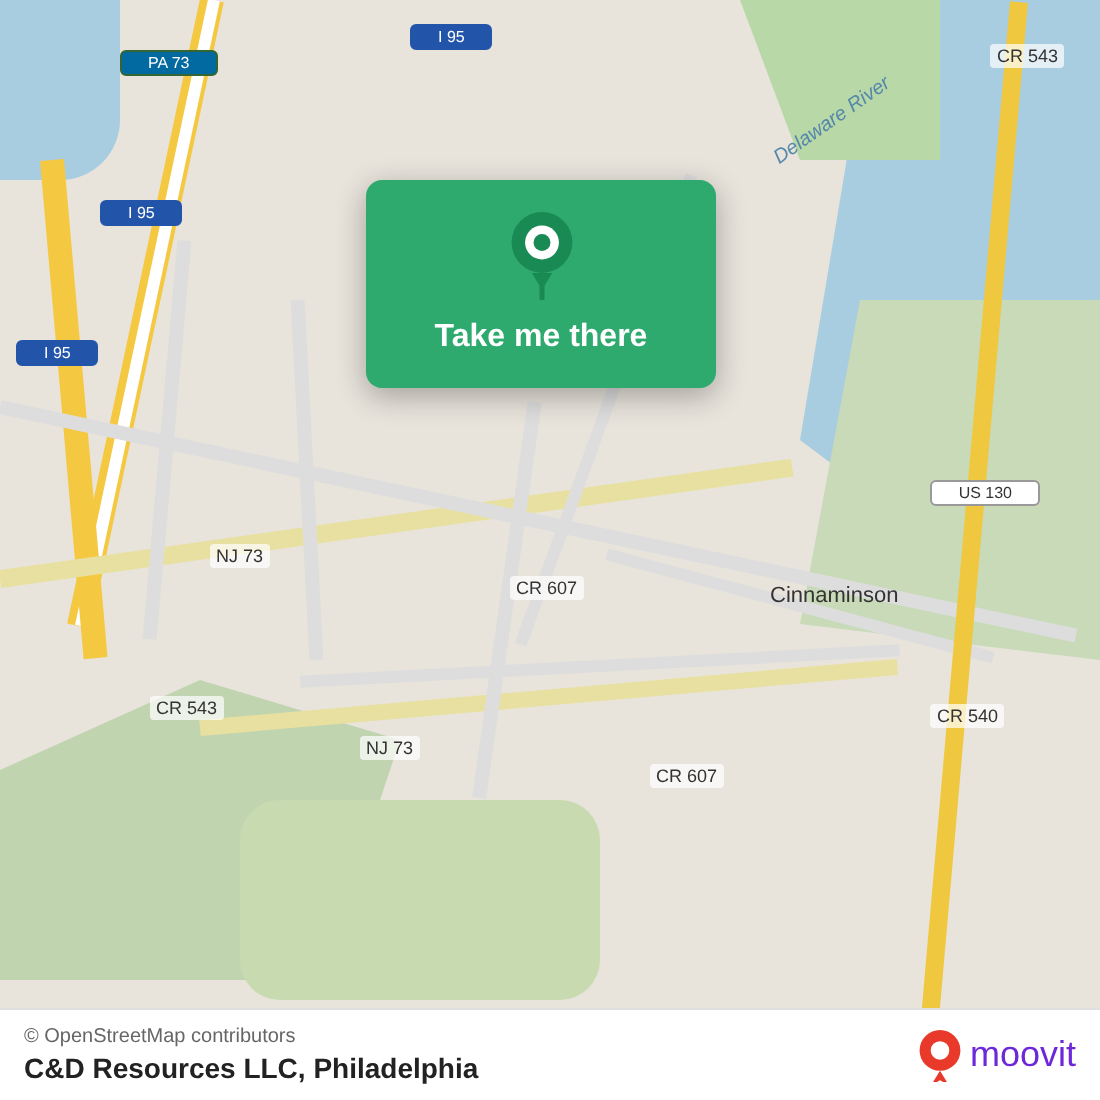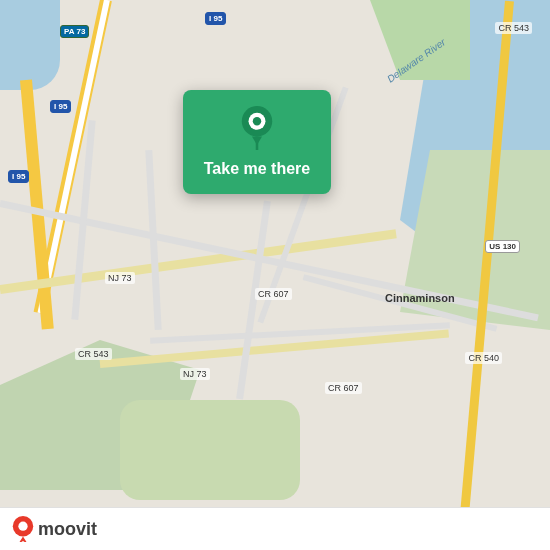--- a/index.html
+++ b/index.html
@@ -40,58 +40,58 @@
       font-weight: normal;
       color: #333;
       background: rgba(255,255,255,0.7);
       padding: 1px 3px;
       border-radius: 2px;
       white-space: nowrap;
     }
     .road-label-shield {
       position: absolute;
       font-size: 8px;
-      font-weight: bold;
+      font-weight: normal;
       color: #333;
       background: #fff;
       border: 1.5px solid #999;
-      padding: 1px 3px;
+      padding: 1px 13px;
       border-radius: 3px;
       white-space: nowrap;
     }
     .road-label-shield.blue {
       background: #2255aa;
       color: #fff;
       border-color: #2255aa;
     }
     .road-label-shield.green {
       background: #0369a1;
       color: #fff;
       border-color: #336633;
     }
 
     
     .place-label {
       position: absolute;
       font-size: 12px;
-      font-weight: bold;
+      font-weight: normal;
       color: #333;
     }
 
     
     .popup-card {
       position: absolute;
       background: #2eaa6e;
       border-radius: 8px;
       padding: 16px 20px;
       display: flex;
       flex-direction: column;
       align-items: center;
       box-shadow: 0 4px 15px rgba(0,0,0,0.3);
-      width: 148px;
+      width: 175px;
     }
 
     .popup-pin {
       width: 44px;
       height: 44px;
       margin-bottom: 10px;
     }
 
     .popup-button {
       background: transparent;
@@ -141,22 +141,22 @@
       gap: 4px;
     }
 
     .moovit-pin {
       width: 22px;
       height: 26px;
     }
 
     .moovit-text {
       font-size: 18px;
-      font-weight: bold;
-      color: #404040;
+      font-weight: normal;
+      color: #6d28d9;
     }
   </style>
 </head>
 <body>
 
 <div id="map-container">
   <div class="map-bg"></div>
 
   <div class="water-main" style="top:-20px; right:-10px; width:200px; height:300px; clip-path: polygon(40% 0%, 100% 0%, 100% 60%, 60% 100%, 20% 80%); background:#a8cce0;"></div>
 
@@ -213,20 +213,24 @@
       <circle cx="22" cy="18" r="18" fill="#1a8a55"></circle>
       <circle cx="22" cy="18" r="10" fill="white"></circle>
       <circle cx="22" cy="18" r="5" fill="#1a8a55"></circle>
       <path d="M22 36 L22 52" stroke="#1a8a55" stroke-width="3"></path>
       <polygon points="16,36 28,36 22,46" fill="#1a8a55"></polygon>
     </svg>
     <button class="popup-button">Take me there</button>
   </div>
 
   <div class="bottom-bar">
+    <div class="bottom-left">
+      <span class="copyright-text">© OpenStreetMap contributors</span>
+      <span class="location-title">C&amp;D Resources LLC, Philadelphia</span>
+    </div>
     <div class="moovit-logo">
 
       <svg class="moovit-pin" viewBox="0 0 22 28" fill="none" xmlns="http://www.w3.org/2000/svg">
         <ellipse cx="11" cy="11" rx="11" ry="11" fill="#e8392a"></ellipse>
         <circle cx="11" cy="11" r="5" fill="white"></circle>
         <path d="M11 22 L6 30 L11 27 L16 30 Z" fill="#e8392a"></path>
       </svg>
       <span class="moovit-text">moovit</span>
     </div>
   </div>

